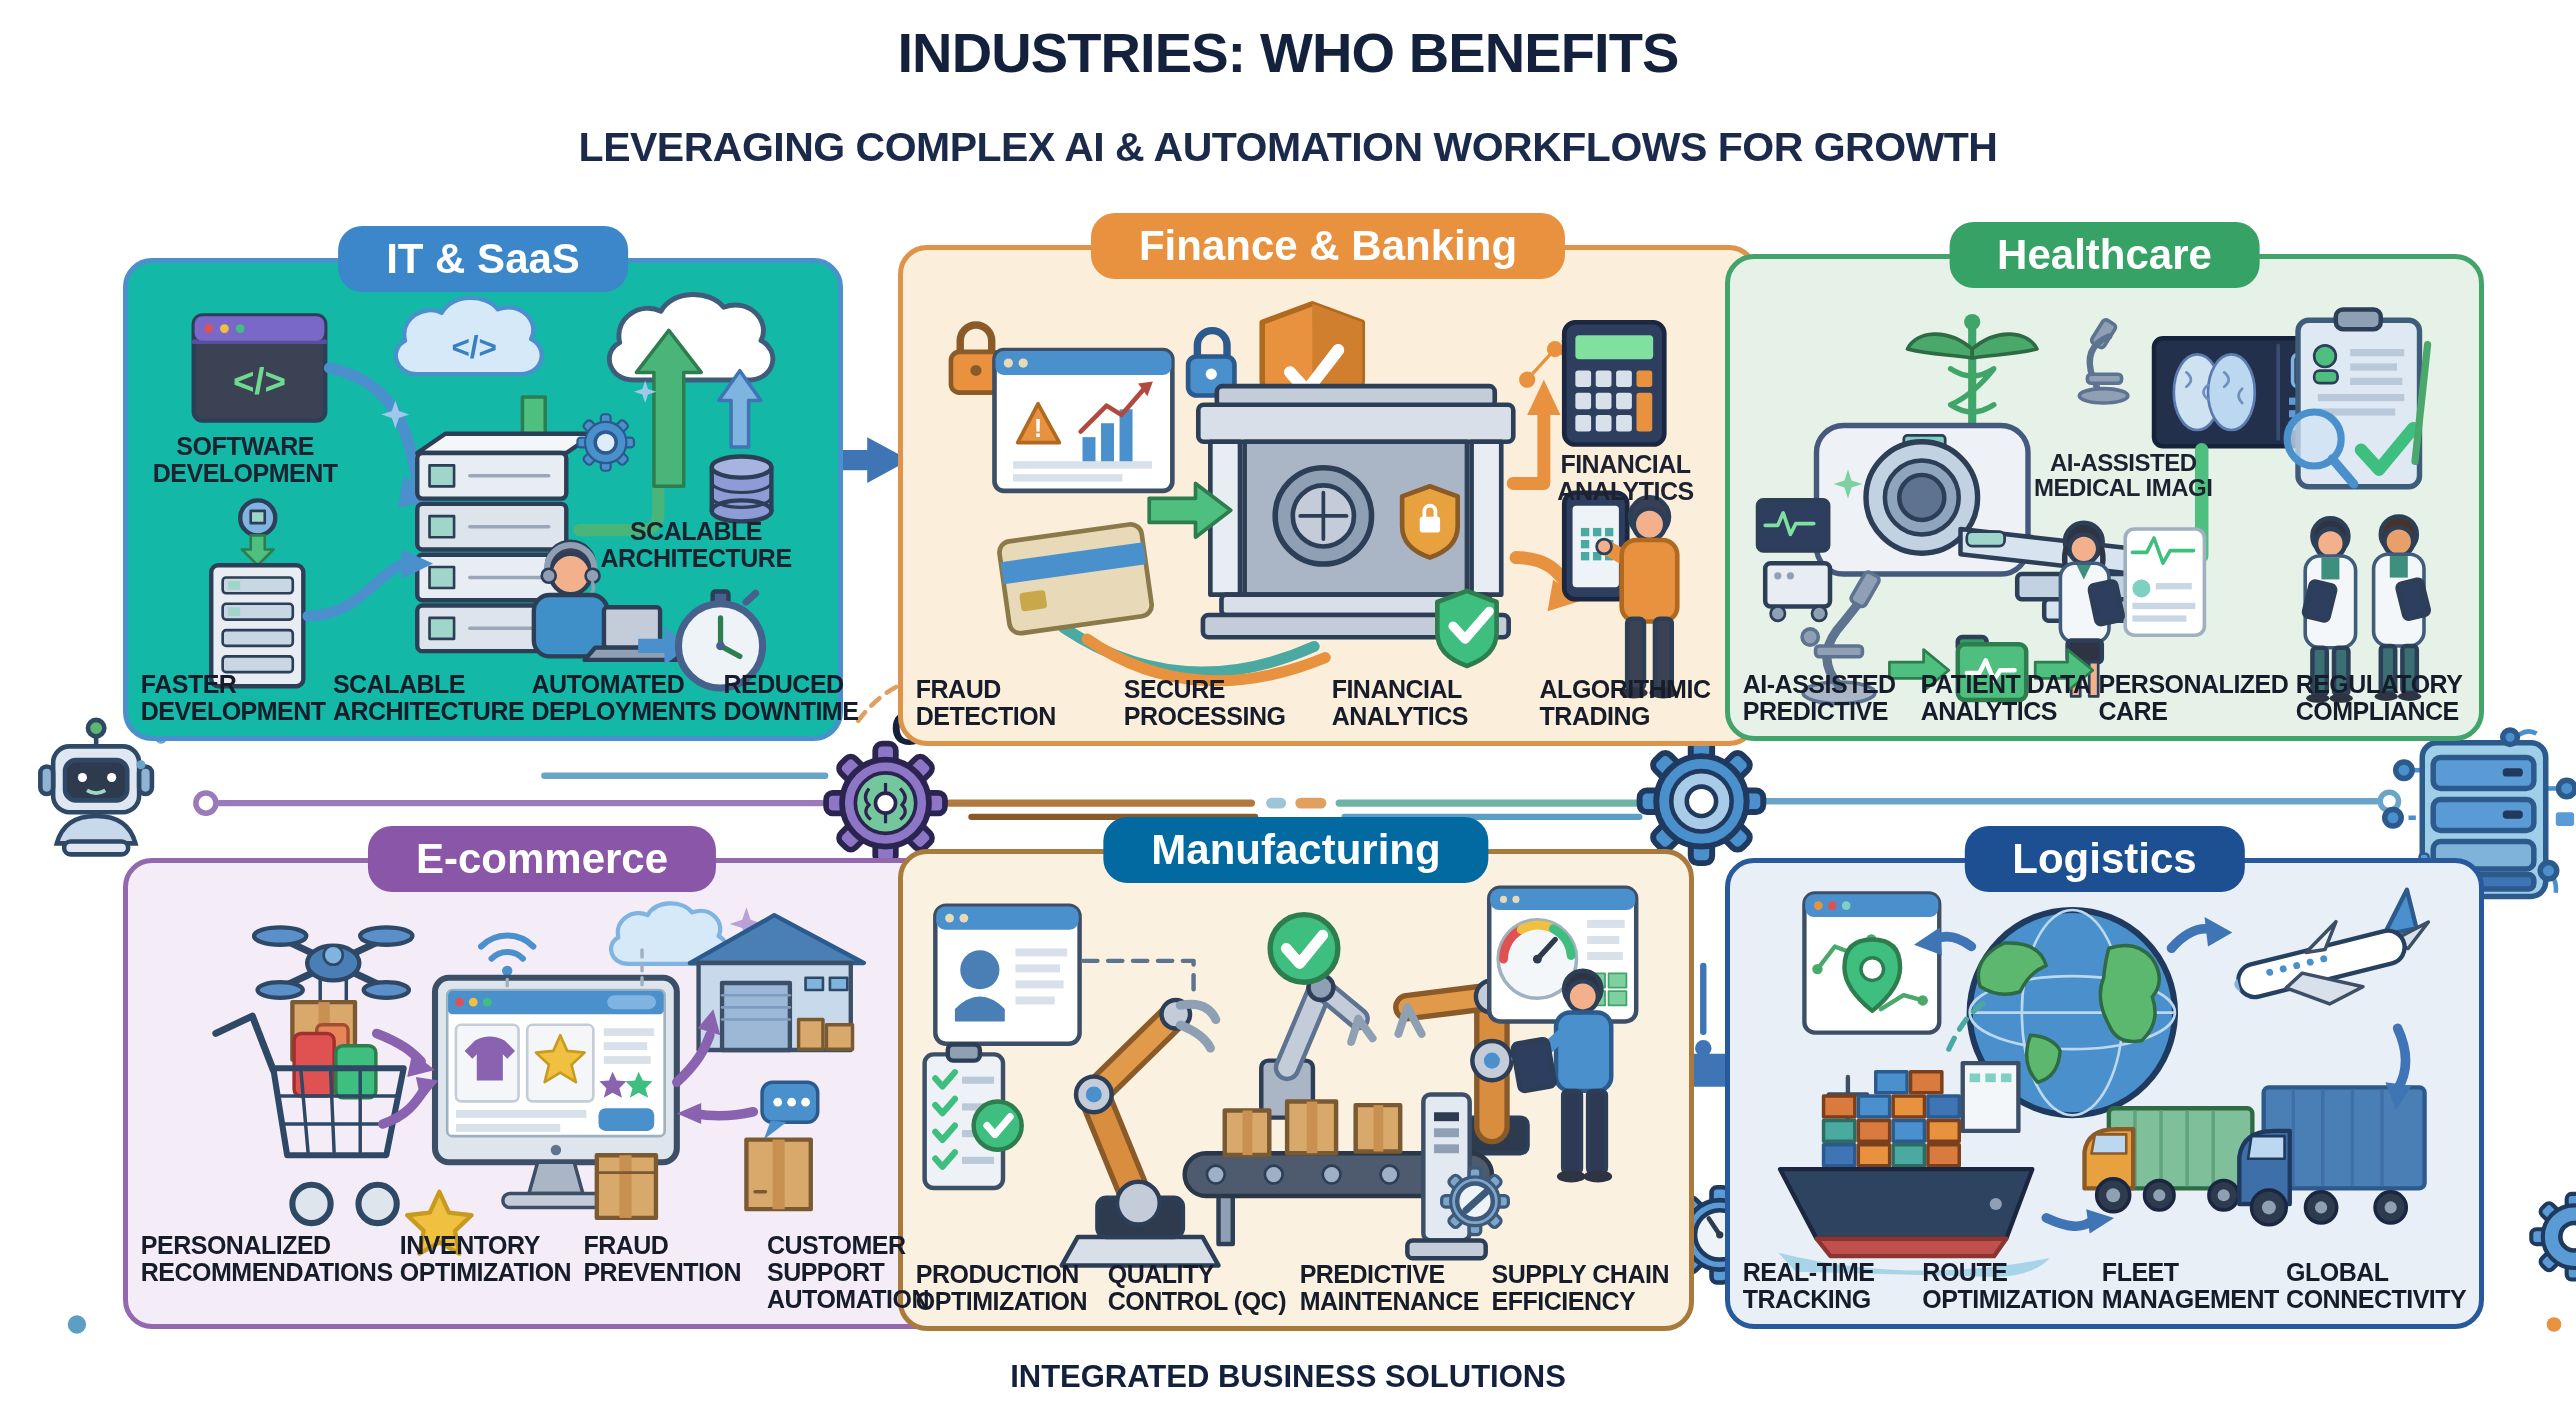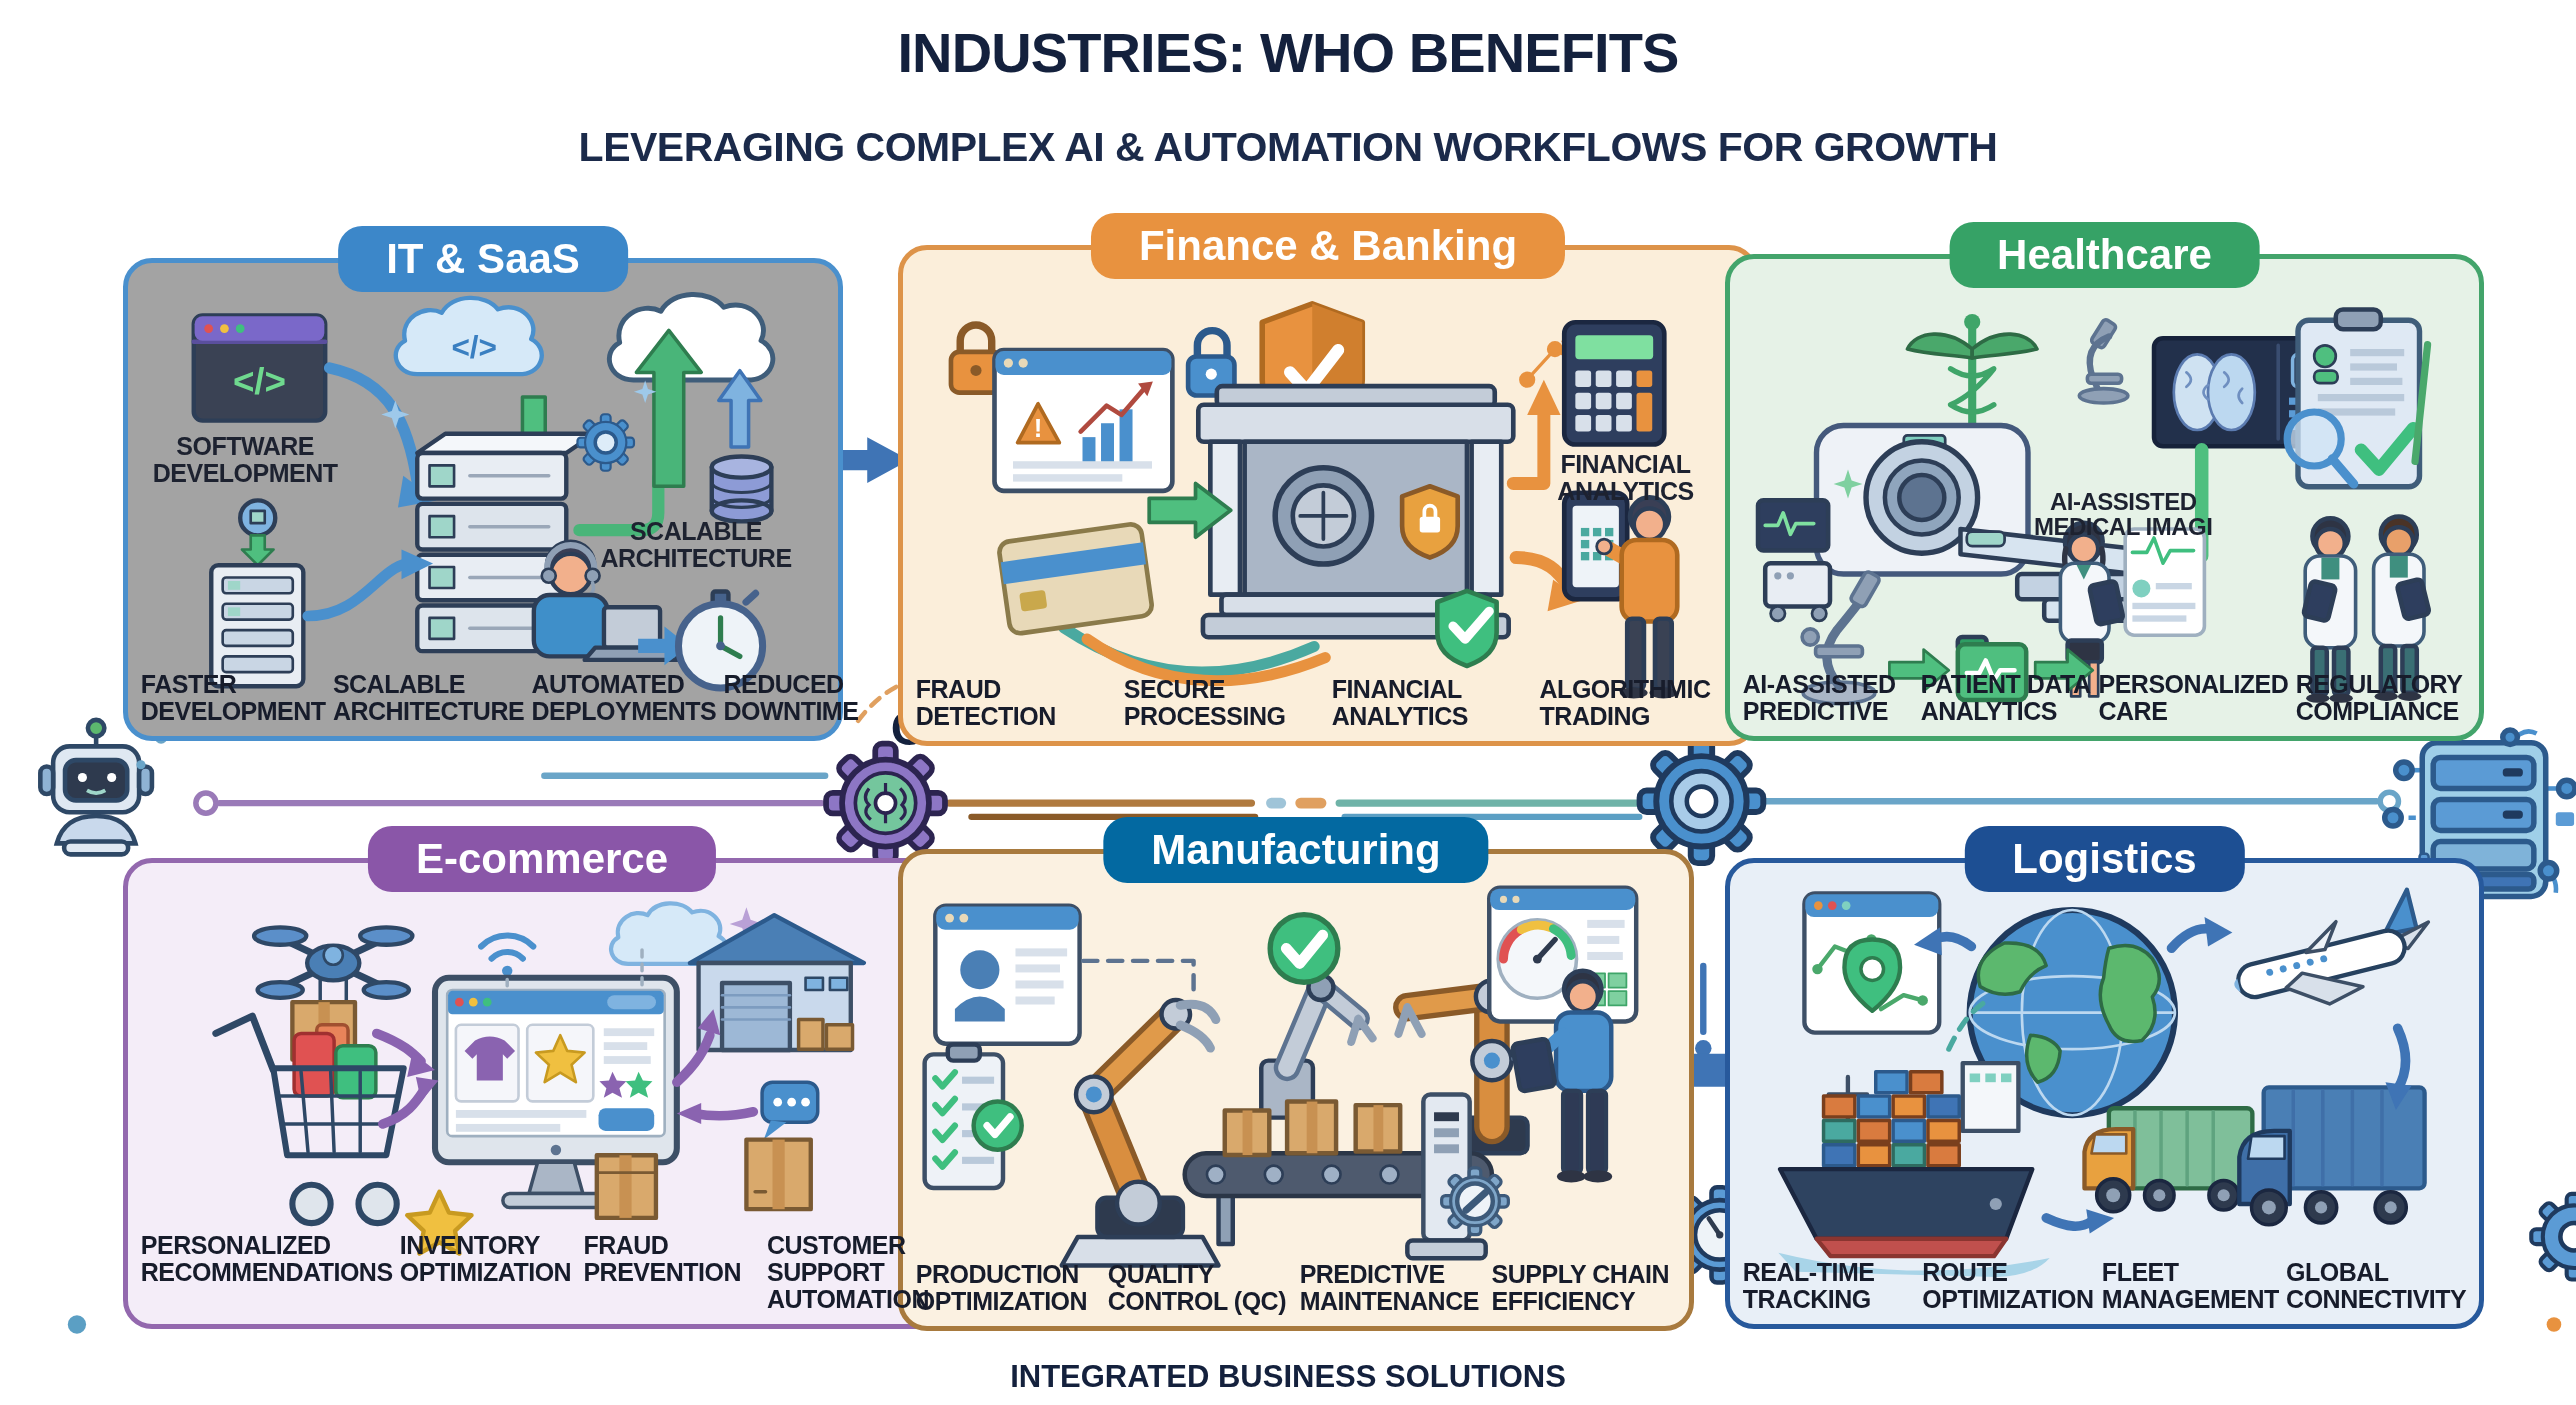--- a/index.html
+++ b/index.html
@@ -13,21 +13,21 @@
   .panel{position:absolute;border:5.5px solid;border-radius:29px;box-sizing:border-box;}
   .pill{position:absolute;top:-37px;left:50%;transform:translateX(-50%);
         color:#fff;font-size:42px;font-weight:700;padding:9.1px 48px;border-radius:24px;
         white-space:nowrap;z-index:3;}
   .art{position:absolute;inset:0;width:100%;height:100%;z-index:1;}
   .ilabel{position:absolute;font-weight:700;color:#1d2230;text-align:center;
           line-height:1.06;font-size:25px;letter-spacing:-0.5px;z-index:2;}
   .benefits{position:absolute;left:12.8px;right:12.8px;bottom:11px;display:flex;gap:7.3px;z-index:2;}
   .benefit{flex:1;text-align:left;font-weight:700;font-size:25px;line-height:1.08;
            color:#171c2b;letter-spacing:-0.5px;}
-  #p-it{left:123px;top:258px;width:720px;height:483px;background:#a3a3a3;border-color:#4a90cd;}
+  #p-it{left:123px;top:258px;width:720px;height:483px;background:#14b8a6;border-color:#4a90cd;}
   #p-it .pill{background:#3c87c9;}
   #p-fin{left:898px;top:245px;width:860px;height:501px;background:#fbeeda;border-color:#dd9349;}
   #p-fin .pill{background:#e8923f;}
   #p-health{left:1725px;top:254px;width:759px;height:487px;background:#e6f2e7;border-color:#43a46b;}
   #p-health .pill{background:#36a266;}
   #p-ecom{left:123px;top:858px;width:838px;height:471px;background:#f4edf8;border-color:#9368ae;}
   #p-ecom .pill{background:#8a56a8;}
   #p-man{left:898px;top:849px;width:796px;height:482px;background:#fbf1e1;border-color:#a87a3e;}
   #p-man .pill{background:#0369a1;}
   #p-log{left:1725px;top:858px;width:759px;height:471px;background:#e8eff7;border-color:#27599c;}
@@ -519,21 +519,21 @@
       <polygon points="176,448 214,448 214,434 242,457 214,480 214,466 176,466" fill="#4fbf7f" stroke="#2e7d4f" stroke-width="3"></polygon>
       <g>
         <rect x="252" y="420" width="32" height="16" rx="5" fill="#2e9d63"></rect>
         <rect x="252" y="428" width="76" height="62" rx="8" fill="#4fbf7f" stroke="#2e7d4f"></rect>
         <path d="M262 460 h14 l7 -14 9 22 7 -11 h16" fill="none" stroke="#ffffff" stroke-width="5"></path>
       </g>
       <polygon points="338,448 374,448 374,434 402,457 374,480 374,466 338,466" fill="#4fbf7f" stroke="#2e7d4f" stroke-width="3"></polygon>
       <use href="#star4" transform="translate(130,250)" fill="#7fd0a0" stroke="none"></use>
     </g>
   </svg>
-  <div class="ilabel" style="left:38%;top:40%;width:29%;font-size:24px;margin-top:39px;">AI-ASSISTED MEDICAL IMAGI</div>
+  <div class="ilabel" style="left:38%;top:40%;width:29%;font-size:24px;">AI-ASSISTED MEDICAL IMAGI</div>
   <div class="benefits">
     <div class="benefit">AI-ASSISTED PREDICTIVE</div>
     <div class="benefit">PATIENT DATA ANALYTICS</div>
     <div class="benefit">PERSONALIZED CARE</div>
     <div class="benefit">REGULATORY COMPLIANCE</div>
   </div>
 </section>
 
 <section class="panel" id="p-ecom">
   <div class="pill">E-commerce</div>

